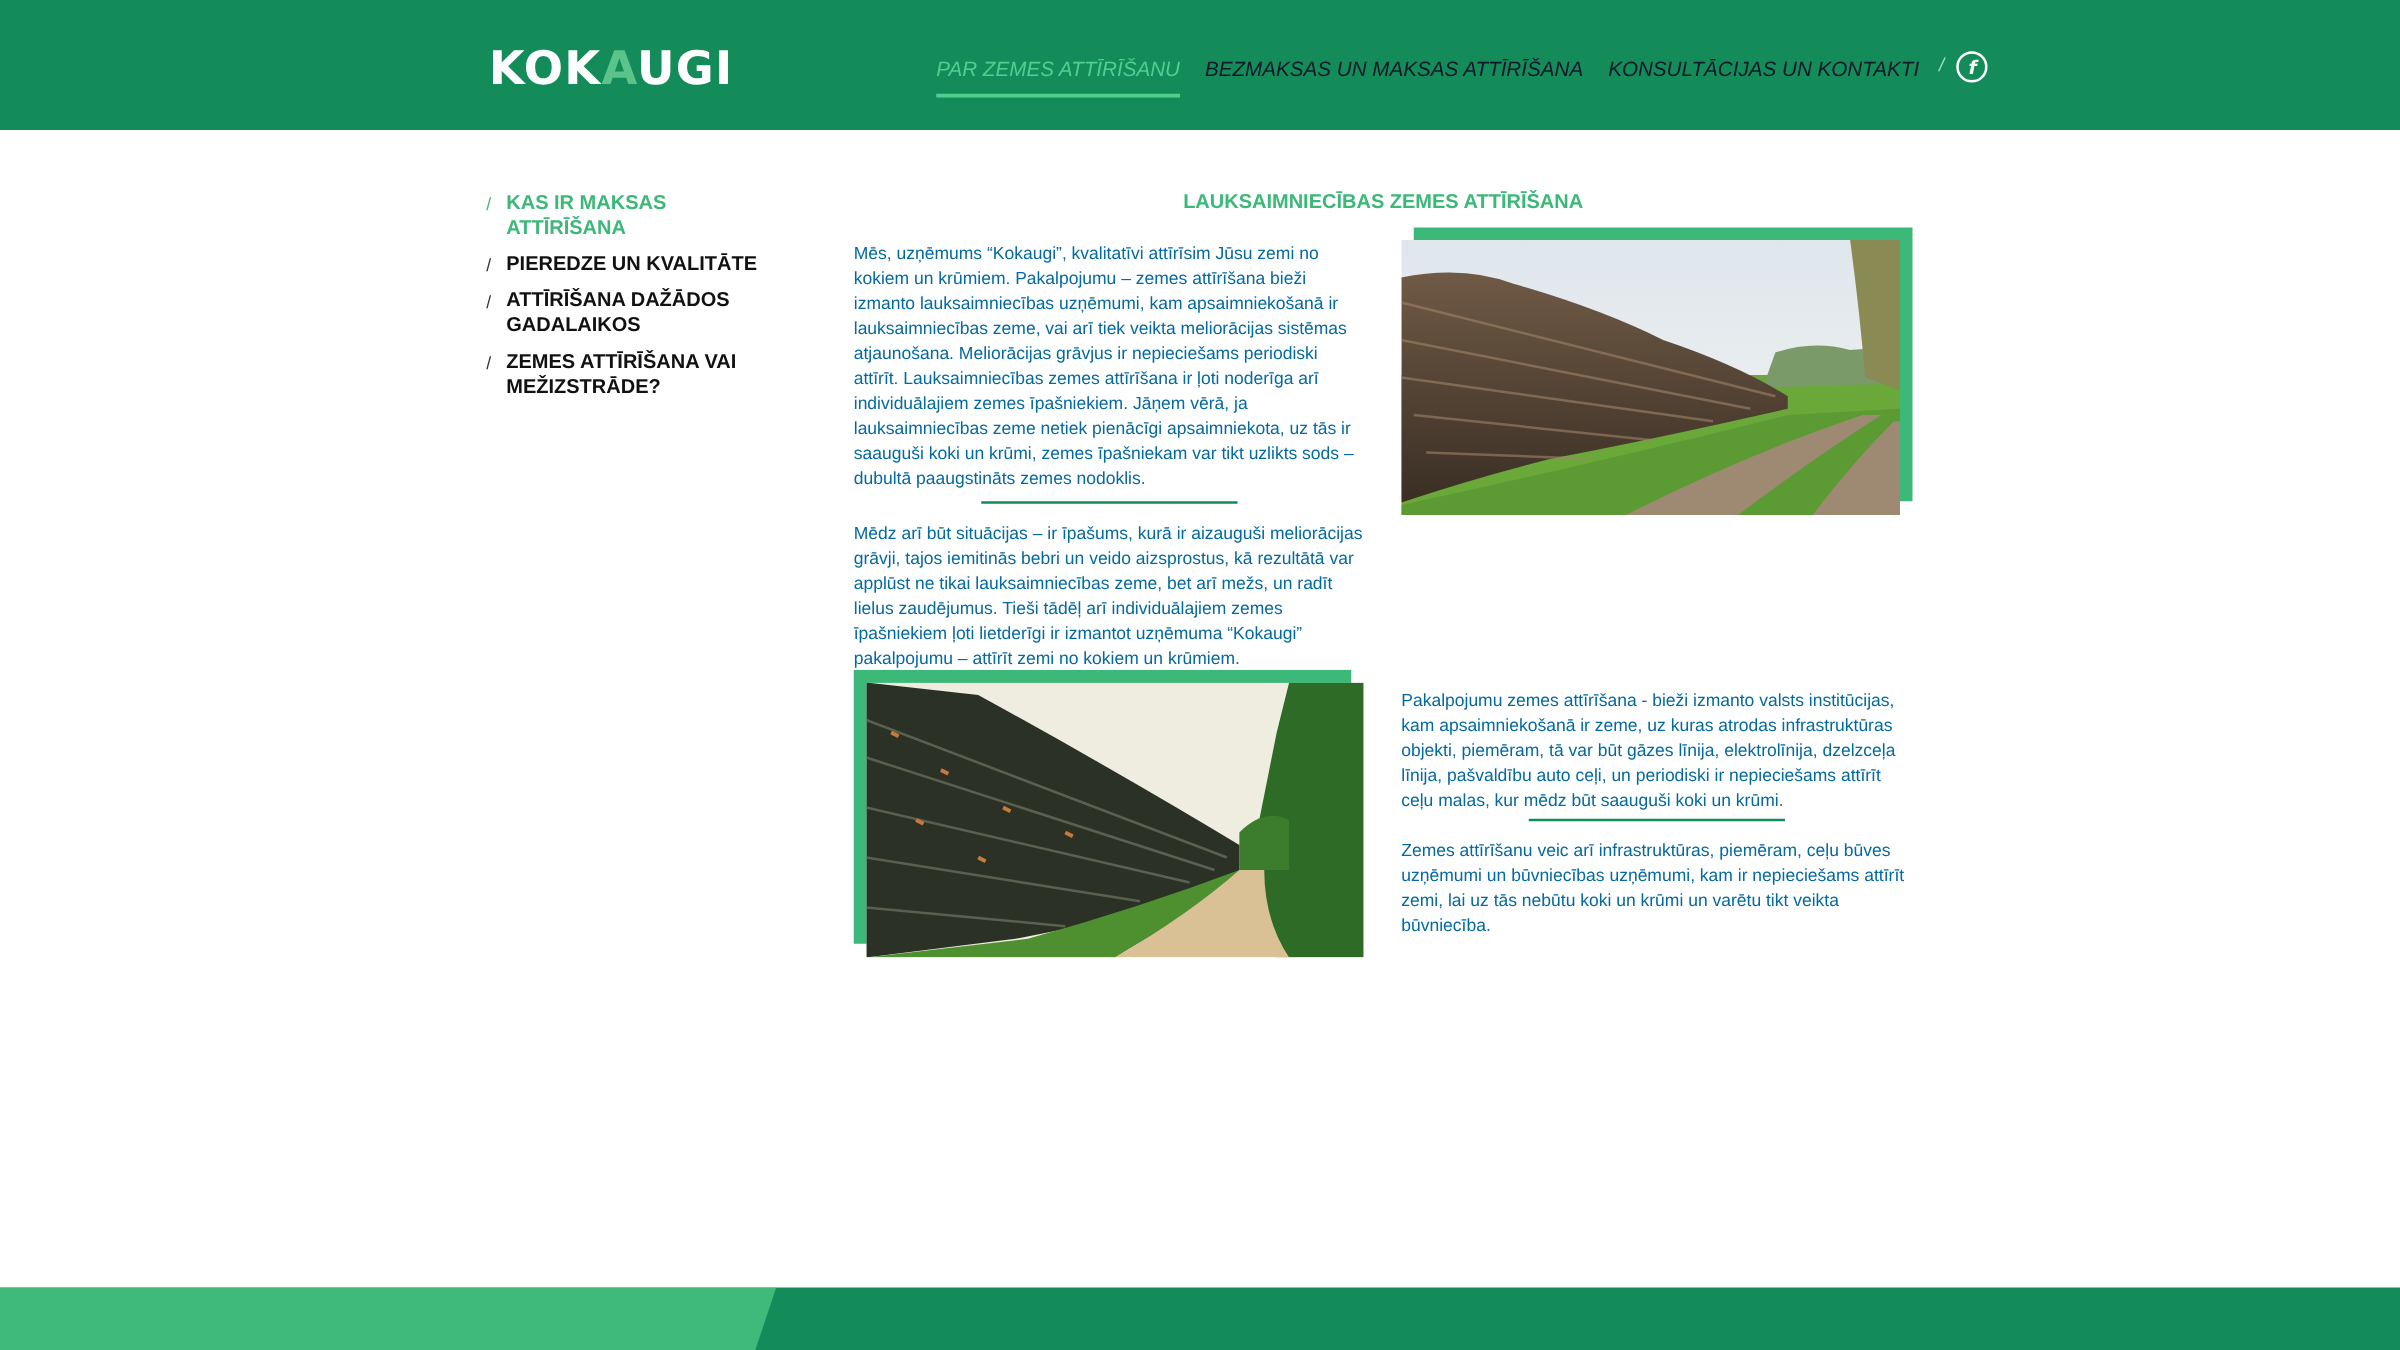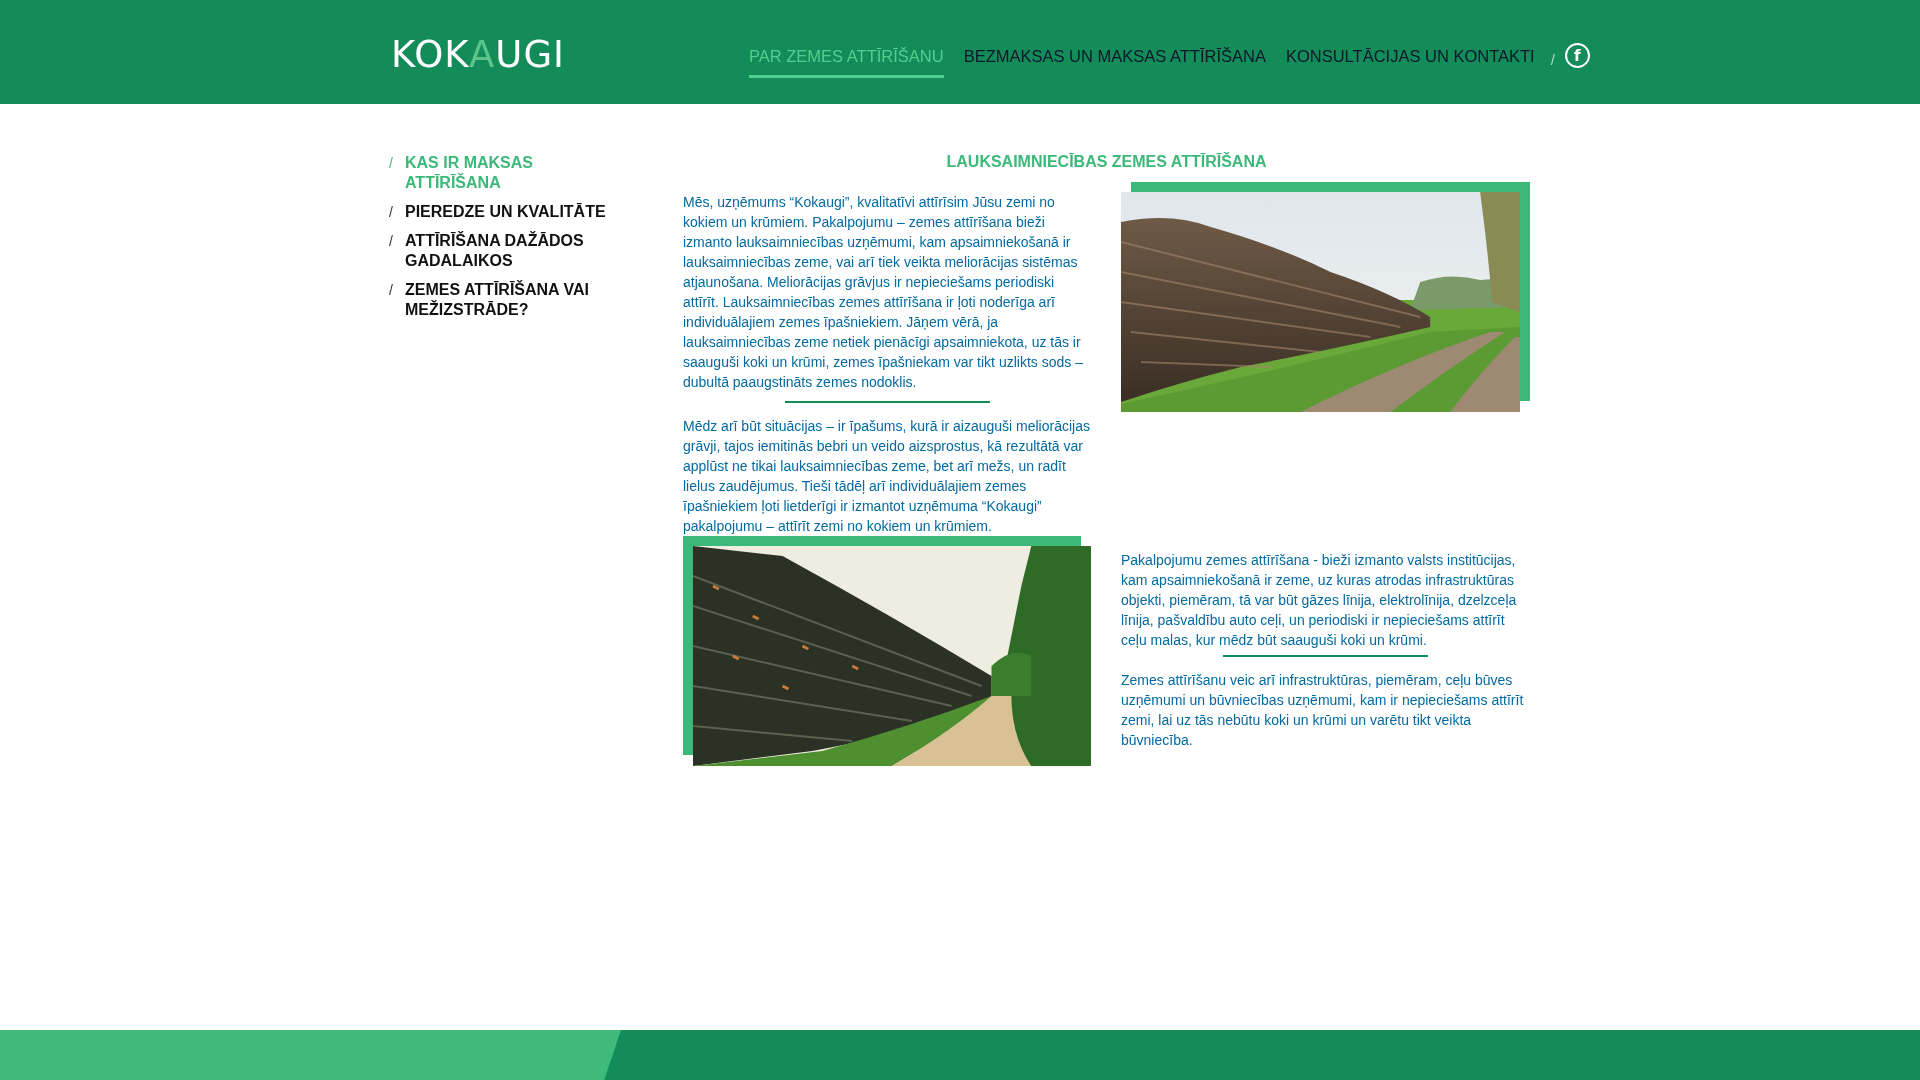--- a/index.html
+++ b/index.html
@@ -1,23 +1,23 @@
 <!DOCTYPE html>
 <html><head>
 <meta charset="utf-8">
 <style>
   * { box-sizing: border-box; margin: 0; padding: 0; }
   html, body { width: 1920px; height: 1080px; overflow: hidden; background: #ffffff; }
   body { position: relative; font-family: "Liberation Sans", "DejaVu Sans", sans-serif; color: #3a3a3a; }
 
   
   .header { position: absolute; left: 0; top: 0; width: 1920px; height: 104px; background: #138c5a; }
-  .logo { position: absolute; left: 391px; top: 33px; font-family: "DejaVu Sans", sans-serif; font-weight: normal; font-size: 37px; letter-spacing: 1px; color: #ffffff; line-height: 44px; }
+  .logo { position: absolute; left: 391px; top: 33px; font-family: "DejaVu Sans", sans-serif; font-weight: bold; font-size: 37px; letter-spacing: 1px; color: #ffffff; line-height: 44px; }
   .logo .accent { color: #5cc48a; }
-  .nav { position: absolute; top: 44px; left: 749px; display: flex; align-items: flex-end; height: 24px; }
+  .nav { position: absolute; top: 44px; left: 749px; display: flex; align-items: flex-start; height: 24px; font-style: italic; }
   .nav-item { font-size: 16.5px; color: #0f172a; text-decoration: none; white-space: nowrap; margin-right: 20px; position: relative; line-height: 24px; cursor: pointer; }
   .nav-item.active { color: #4fd08f; }
   .nav-item.active::after { content: ""; position: absolute; left: 0; right: 0; bottom: -10px; height: 3px; background: #4fd08f; }
   .nav-sep { color: #a9dcc2; font-size: 15px; margin: 0 10px 0 -4px; }
   .fb { width: 25px; height: 25px; border: 2px solid #ffffff; border-radius: 50%; color: #ffffff; font-weight: bold; font-size: 15px; display: flex; align-items: center; justify-content: center; font-family: "DejaVu Sans", sans-serif; margin-top: -3px; cursor: pointer; }
 
   
   .sidebar { position: absolute; left: 389px; top: 153px; width: 240px; }
   .side-item { display: flex; font-weight: bold; font-size: 16px; line-height: 20px; color: #111111; margin-bottom: 9px; cursor: pointer; }
   .side-item .slash { width: 16px; font-weight: normal; color: #333; font-size: 14px; flex-shrink: 0; }

